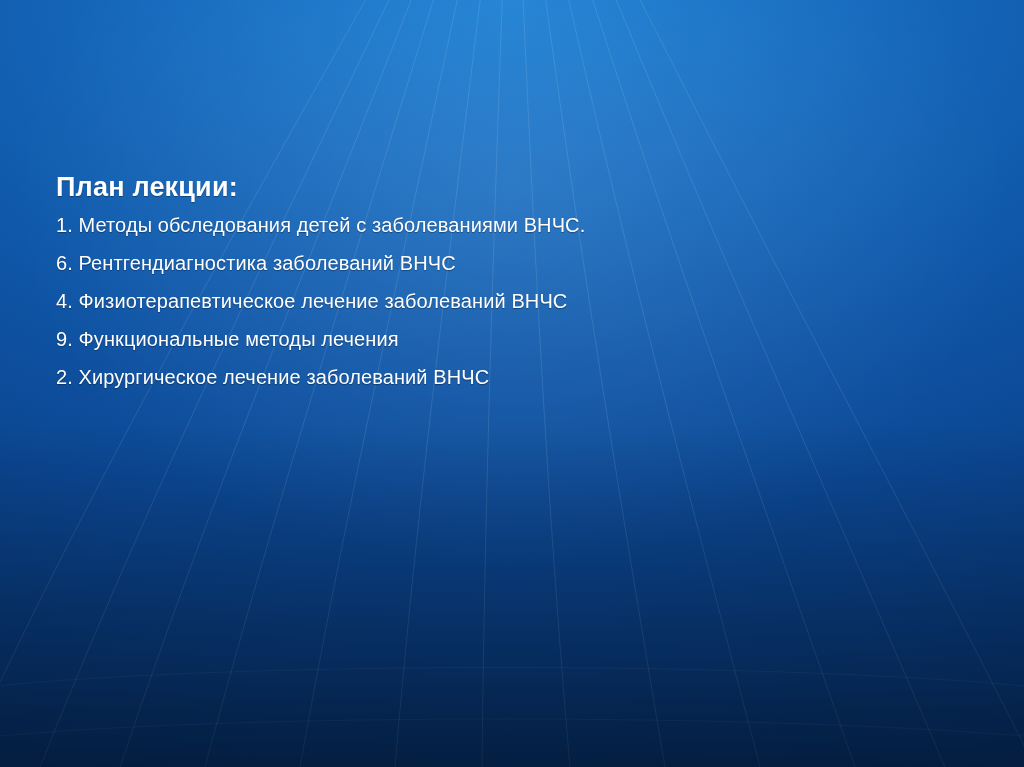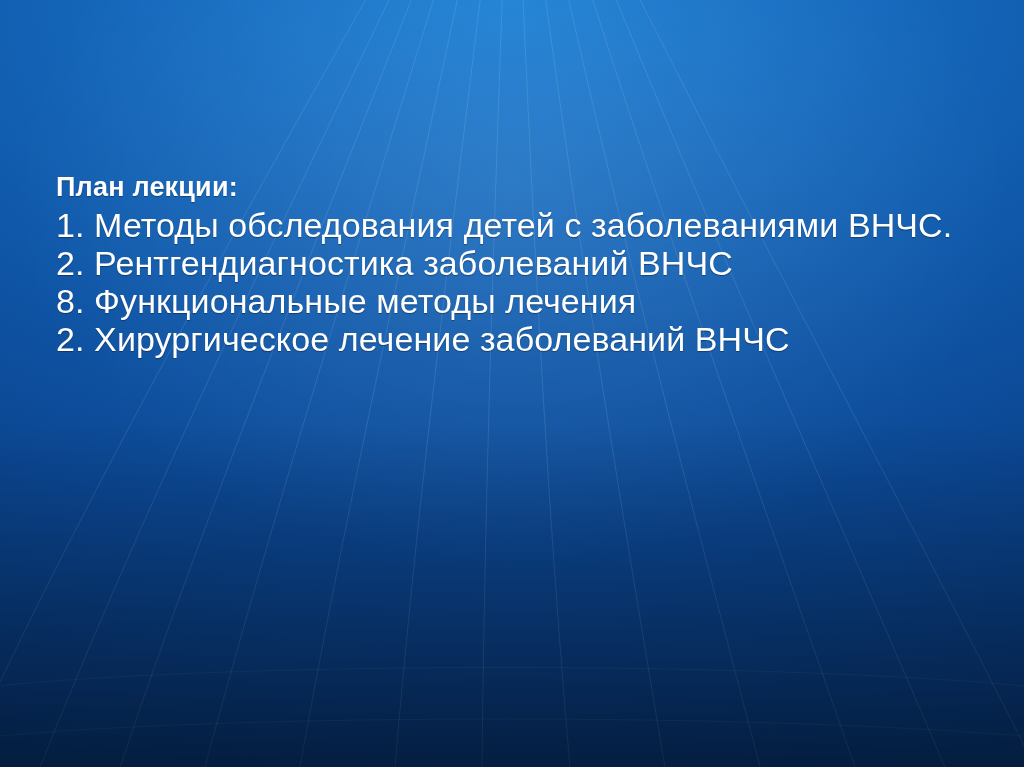--- a/index.html
+++ b/index.html
@@ -58,21 +58,21 @@
   }
 
   .plan-list {
     list-style: none;
     margin: 0;
     padding: 0;
   }
 
   .plan-list li {
     color: #ffffff;
-    font-size: 34px;
+    font-size: 20px;
     line-height: 38px;
     letter-spacing: 0.1px;
     white-space: pre-wrap;
     text-shadow: 0 1px 1px rgba(0,0,0,0.35);
   }
 </style>
 </head>
 <body>
 
 <div class="slide">
@@ -98,19 +98,20 @@
       <path d="M-40,740 C 200,712 800,712 1064,740"></path>
     </g>
   </svg>
 
   <div class="vignette"></div>
 
   <div class="content">
     <div class="plan-title">План лекции:</div>
     <ul class="plan-list">
       <li>1. Методы обследования детей с заболеваниями ВНЧС.</li>
-      <li>2. Рентгендиагностика заболеваний ВНЧС</li>
-      <li>8. Функциональные методы лечения</li>
+      <li>6. Рентгендиагностика заболеваний ВНЧС</li>
+      <li>4. Физиотерапевтическое лечение заболеваний ВНЧС</li>
+      <li>9. Функциональные методы лечения</li>
       <li>2. Хирургическое лечение заболеваний ВНЧС</li>
     </ul>
   </div>
 
 </div>
 
 </body></html>

